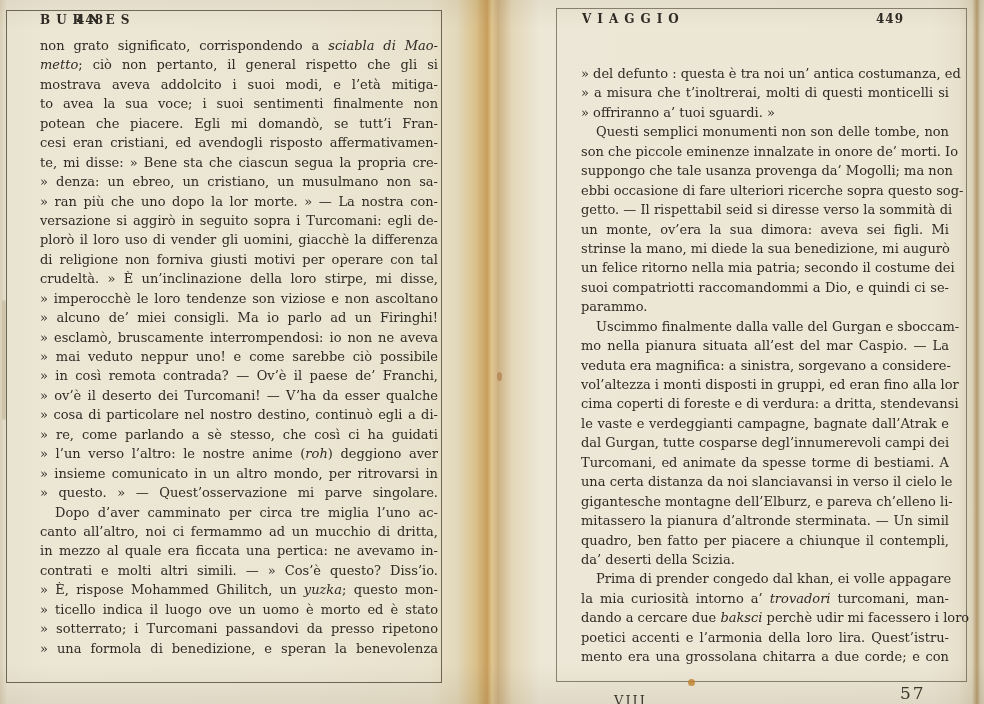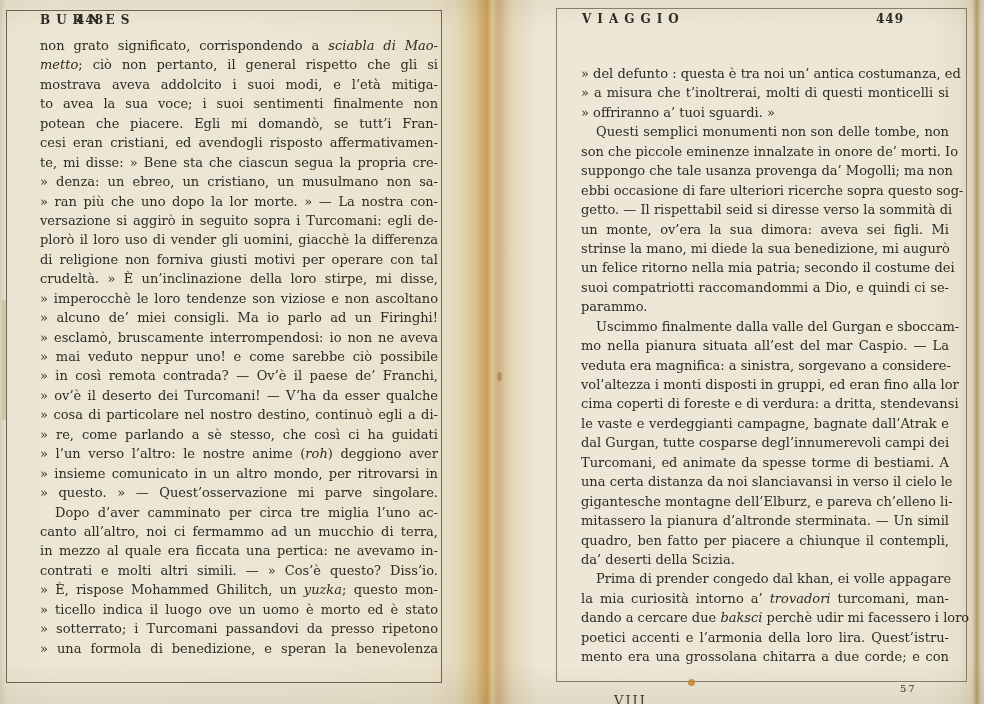--- a/index.html
+++ b/index.html
@@ -68,21 +68,21 @@
         <div class="line">» esclamò, bruscamente interrompendosi: io non ne aveva</div>
         <div class="line">» mai veduto neppur uno! e come sarebbe ciò possibile</div>
         <div class="line">» in così remota contrada? — Ov’è il paese de’ Franchi,</div>
         <div class="line">» ov’è il deserto dei Turcomani! — V’ha da esser qualche</div>
         <div class="line">» cosa di particolare nel nostro destino, continuò egli a di-</div>
         <div class="line">» re, come parlando a sè stesso, che così ci ha guidati</div>
         <div class="line">» l’un verso l’altro: le nostre anime (<i>roh</i>) deggiono aver</div>
         <div class="line">» insieme comunicato in un altro mondo, per ritrovarsi in</div>
         <div class="line">» questo. » — Quest’osservazione mi parve singolare.</div>
         <div class="line indent">Dopo d’aver camminato per circa tre miglia l’uno ac-</div>
-        <div class="line">canto all’altro, noi ci fermammo ad un mucchio di terra,</div>
+        <div class="line">canto all’altro, noi ci fermammo ad un mucchio di dritta,</div>
         <div class="line">in mezzo al quale era ficcata una pertica: ne avevamo in-</div>
         <div class="line">contrati e molti altri simili. — » Cos’è questo? Diss’io.</div>
         <div class="line">» È, rispose Mohammed Ghilitch, un <i>yuzka</i>; questo mon-</div>
         <div class="line">» ticello indica il luogo ove un uomo è morto ed è stato</div>
         <div class="line">» sotterrato; i Turcomani passandovi da presso ripetono</div>
         <div class="line">» una formola di benedizione, e speran la benevolenza</div>
       </div>
   </div>
 
   <div class="page" style="left:492px; width:533px;">
@@ -121,20 +121,20 @@
         <div class="line">quadro, ben fatto per piacere a chiunque il contempli,</div>
         <div class="line short">da’ deserti della Scizia.</div>
         <div class="line indent">Prima di prender congedo dal khan, ei volle appagare</div>
         <div class="line">la mia curiosità intorno a’ <i>trovadori</i> turcomani, man-</div>
         <div class="line">dando a cercare due <i>baksci</i> perchè udir mi facessero i loro</div>
         <div class="line">poetici accenti e l’armonia della loro lira. Quest’istru-</div>
         <div class="line">mento era una grossolana chitarra a due corde; e con</div>
       </div>
 
     <span class="footer-mark" style="left:122px; top:693px;">VIII</span>
-    <span class="footer-mark" style="left:408px; top:683px; font-size:10px;">57</span>
+    <span class="footer-mark" style="left:408px; top:683px; font-size:17px;">57</span>
   </div>
 
   <div class="stain" style="left:688px; top:679px; width:7px; height:7px; background:rgba(192,128,44,0.8);"></div>
   <div class="stain" style="left:497px; top:372px; width:5px; height:9px; background:rgba(160,96,40,0.45);"></div>
   <div class="stain" style="left:2px; top:300px; width:4px; height:120px; border-radius:2px; background:rgba(120,100,60,0.18);"></div>
 
 </div>
 
 </body></html>

